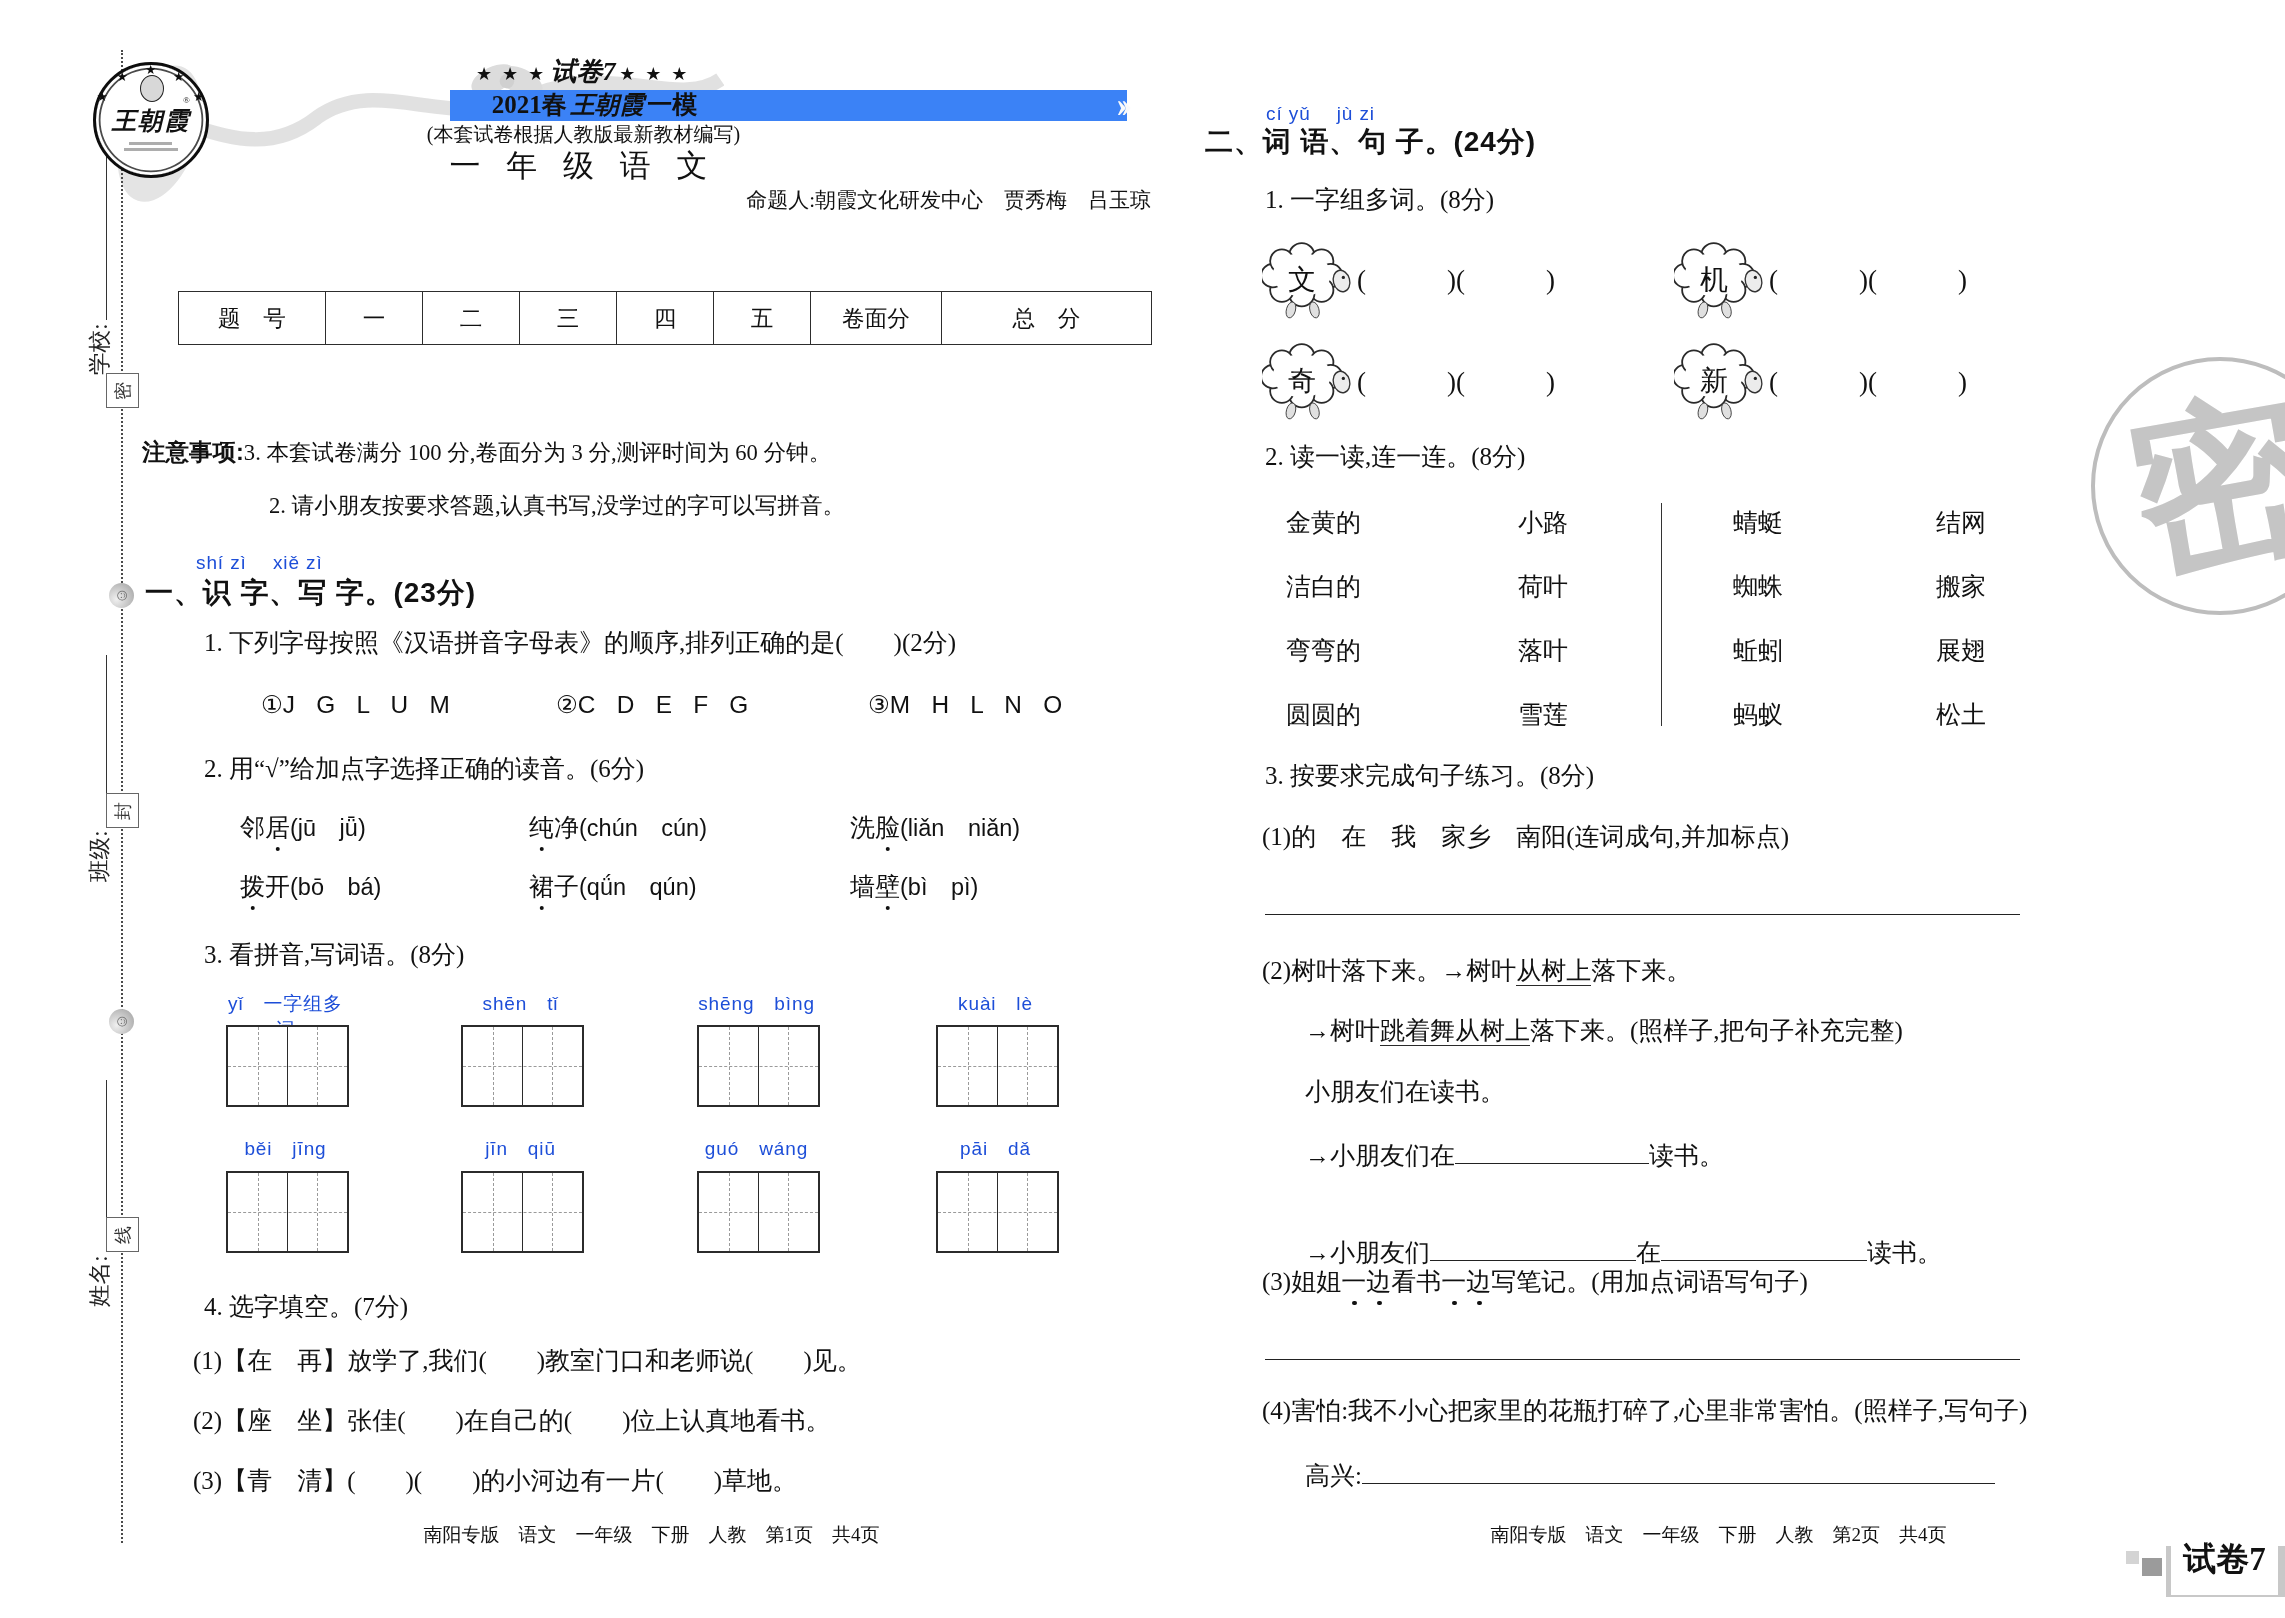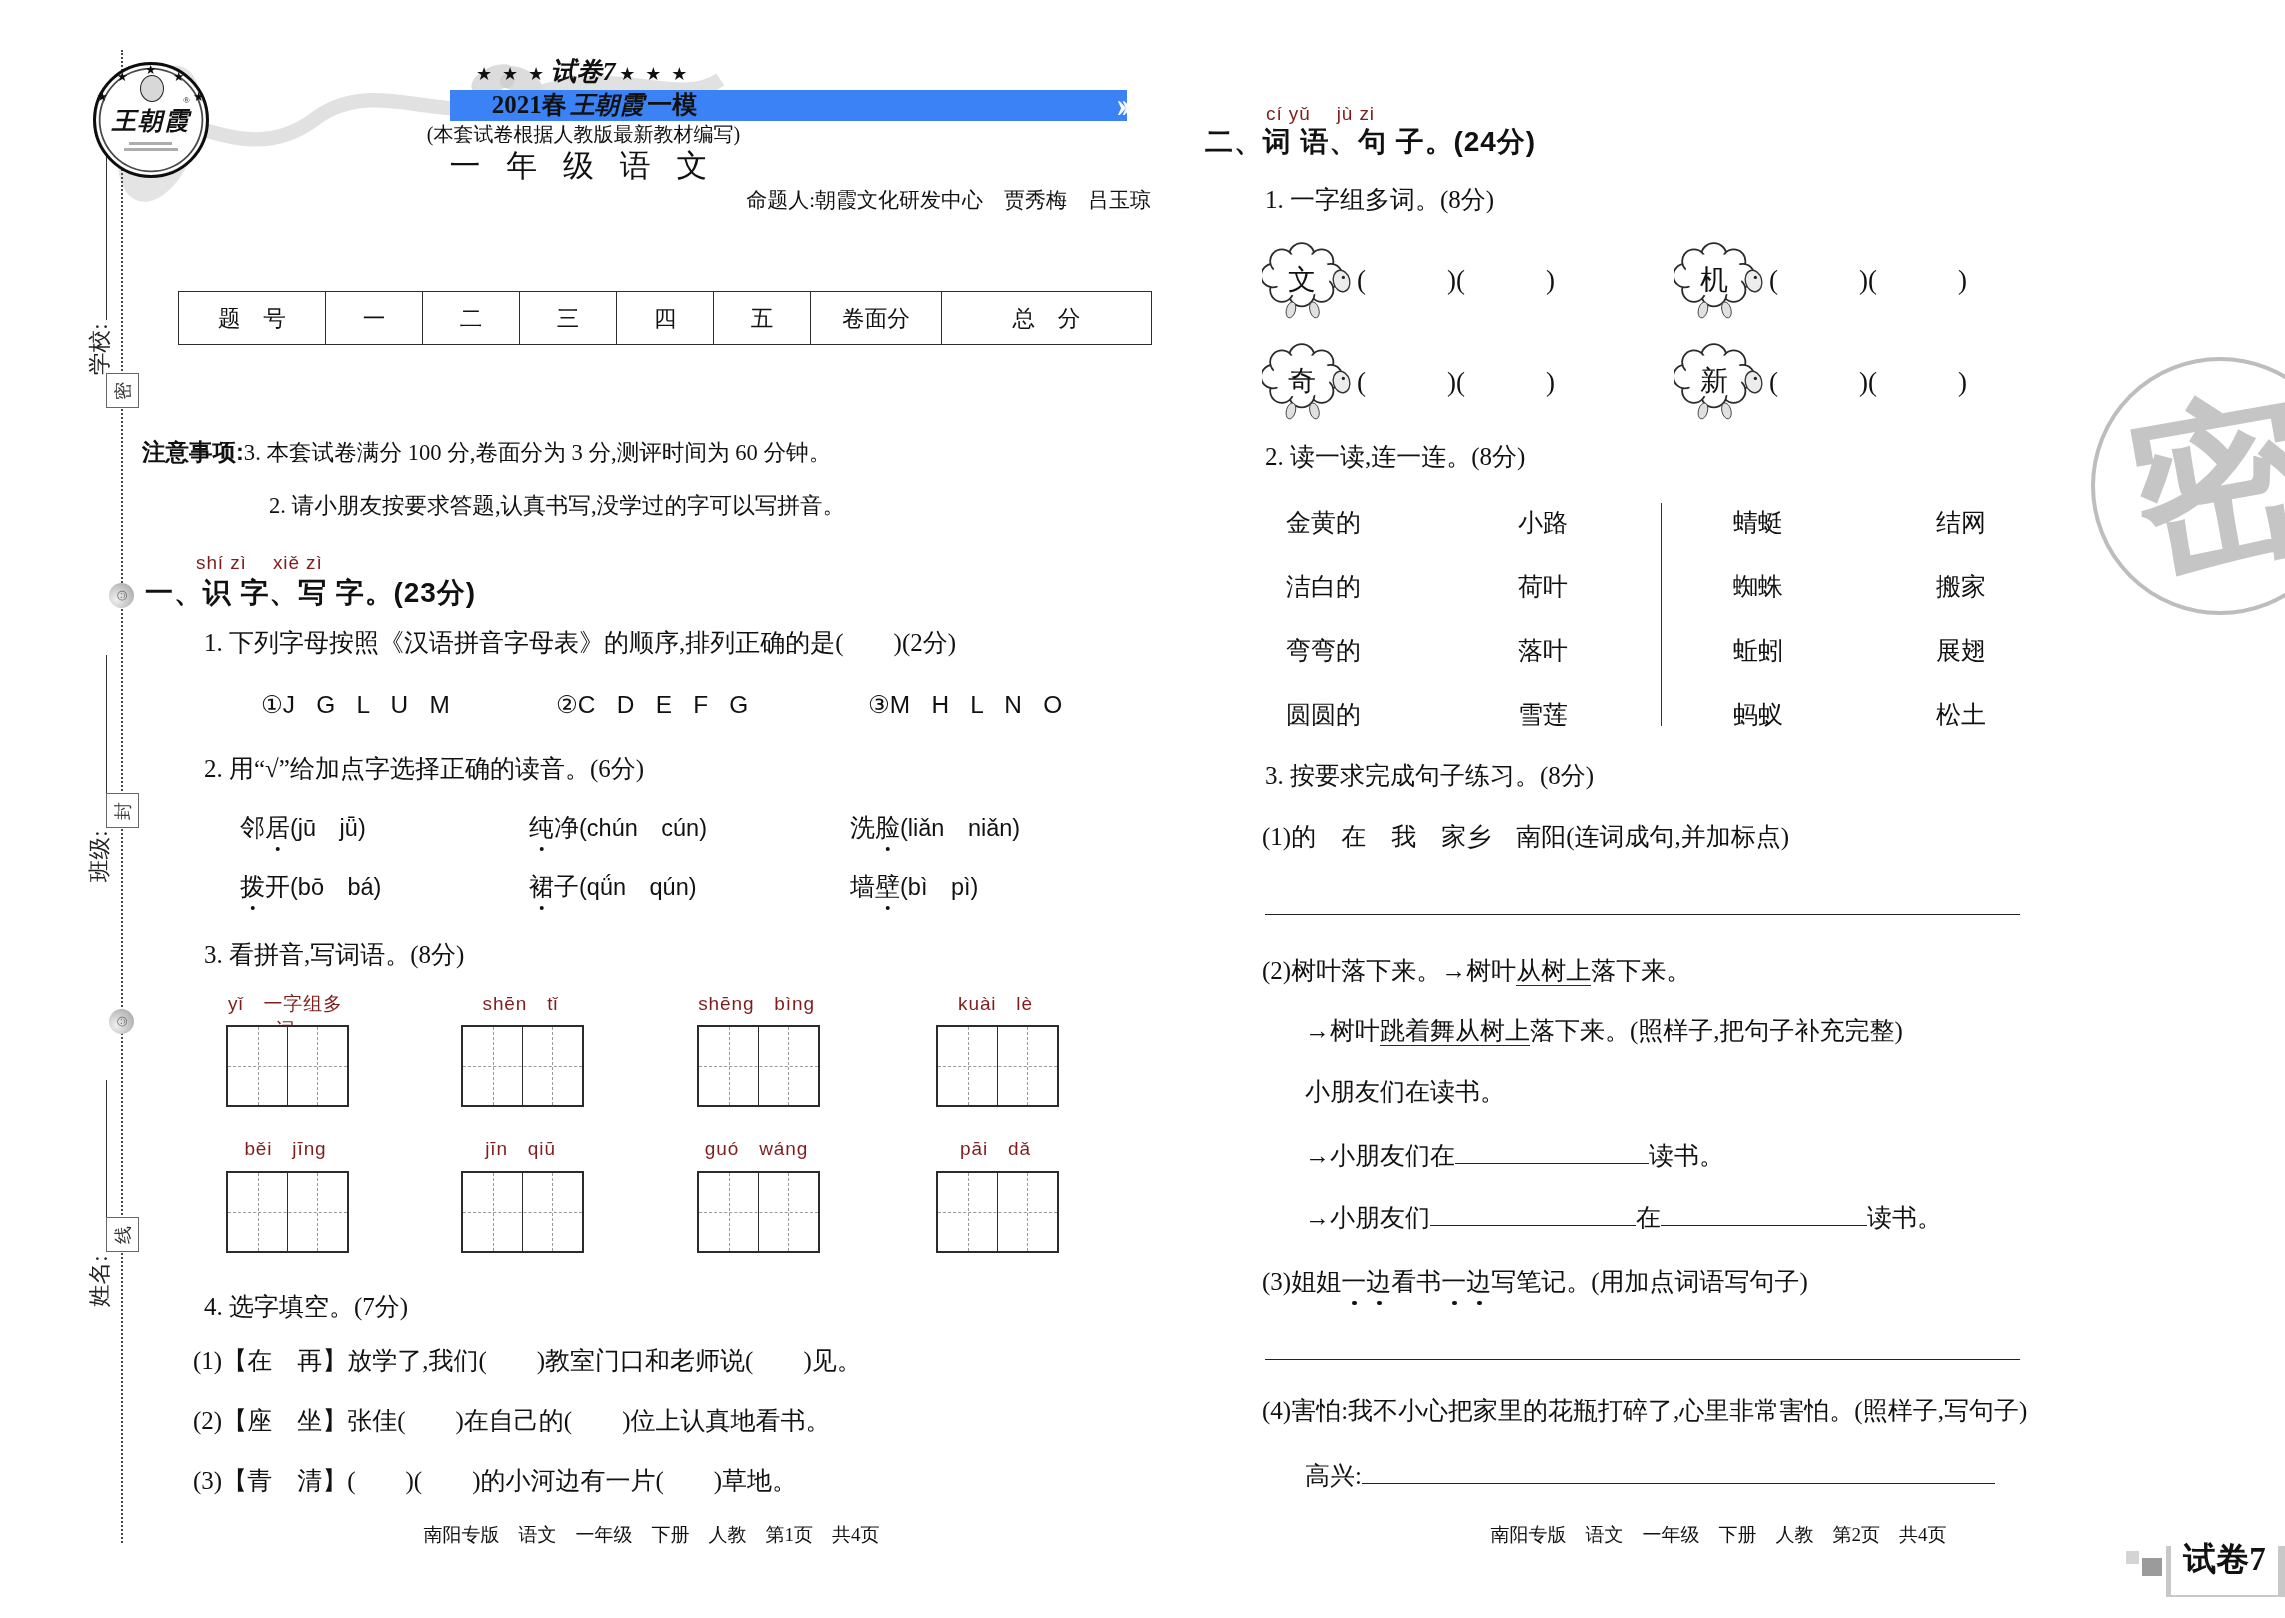--- a/index.html
+++ b/index.html
@@ -2,21 +2,21 @@
 <html style="font-size:14.5px"><head>
 <meta charset="utf-8">
 <style>
   html,body{margin:0;padding:0;background:#888;}
   .page{position:relative;width:2286px;height:1618px;background:#ffffff;overflow:hidden;
         font-family:"Liberation Serif",serif;color:#111;}
   .abs{position:absolute;}
   .nw{white-space:nowrap;}
   .sans{font-family:"Liberation Sans",sans-serif;}
   .t28{font-size:25px;line-height:1.25;}
-  .pinyin{font-family:"Liberation Sans",sans-serif;font-size:19px;color:#7f1d1d;letter-spacing:0.9px;}
+  .pinyin{font-family:"Liberation Sans",sans-serif;font-size:19px;color:#1d4ed8;letter-spacing:0.9px;}
   .sechead{font-family:"Liberation Sans",sans-serif;font-weight:bold;font-size:28px;letter-spacing:0.9px;}
   .opt{font-family:"Liberation Sans",sans-serif;font-size:24.4px;word-spacing:14.5px;}
   
   .foldline{border-left:2.7px dotted #4a4a4a;width:0;}
   
   .sidefield{transform:rotate(-90deg);transform-origin:0 0;font-size:22.6px;white-space:nowrap;color:#222;}
   .sideuline{display:inline-block;width:172px;border-bottom:1.8px solid #333;height:1em;margin-left:3.6px;}
   .sealbox{width:31px;height:33px;background:#fff;border:1.8px solid #666;display:flex;align-items:center;justify-content:center;}
   .sealbox span{transform:rotate(-90deg);font-size:18px;color:#333;}
   .smiley{width:25px;height:25px;border-radius:50%;background:radial-gradient(circle at 35% 30%,#f0f0f0,#9d9d9d);
@@ -381,21 +381,21 @@
   </div>
 
   <div class="abs t28 nw" style="left:1265px;top:760px;">3. 按要求完成句子练习。(8分)</div>
   <div class="abs t28 nw" style="left:1262px;top:821px;">(1)的　在　我　家乡　南阳(连词成句,并加标点)</div>
   <div class="abs ansline" style="left:1265px;top:914px;width:755px;"></div>
 
   <div class="abs t28 nw" style="left:1262px;top:955px;"><span>(2)树叶落下来。→树叶</span><span class="uline">从树上</span><span>落下来。</span></div>
   <div class="abs t28 nw" style="left:1305px;top:1015px;"><span>→树叶</span><span class="uline">跳着舞从树上</span><span>落下来。(照样子,把句子补充完整)</span></div>
   <div class="abs t28 nw" style="left:1305px;top:1076px;">小朋友们在读书。</div>
   <div class="abs t28 nw" style="left:1305px;top:1138px;"><span>→小朋友们在</span><span class="bl" style="width:194px;"></span><span>读书。</span></div>
-  <div class="abs t28 nw" style="left:1305px;top:1200px;"><span>→小朋友们</span><span class="bl" style="width:206px;"></span><span>在</span><span class="bl" style="width:206px;"></span><span>读书。</span></div>
+  <div class="abs t28 nw" style="left:1305px;top:1235px;"><span>→小朋友们</span><span class="bl" style="width:206px;"></span><span>在</span><span class="bl" style="width:206px;"></span><span>读书。</span></div>
 
   <div class="abs t28 nw" style="left:1262px;top:1266px;"><span>(3)姐姐</span><span class="dots2">一边</span><span>看书</span><span class="dots2">一边</span><span>写笔记。</span><span>(用加点词语写句子)</span></div>
   <div class="abs ansline" style="left:1265px;top:1359px;width:755px;"></div>
 
   <div class="abs t28 nw" style="left:1262px;top:1395px;">(4)害怕:我不小心把家里的花瓶打碎了,心里非常害怕。(照样子,写句子)</div>
   <div class="abs t28 nw" style="left:1305px;top:1458px;"><span>高兴:</span><span class="bl" style="width:633px;"></span></div>
 
   <div class="abs nw" style="left:1429px;top:1522px;width:579px;text-align:center;font-size:19px;">南阳专版　语文　一年级　下册　人教　第2页　共4页</div>
 
   <div class="abs wm" style="left:2091px;top:357px;">

